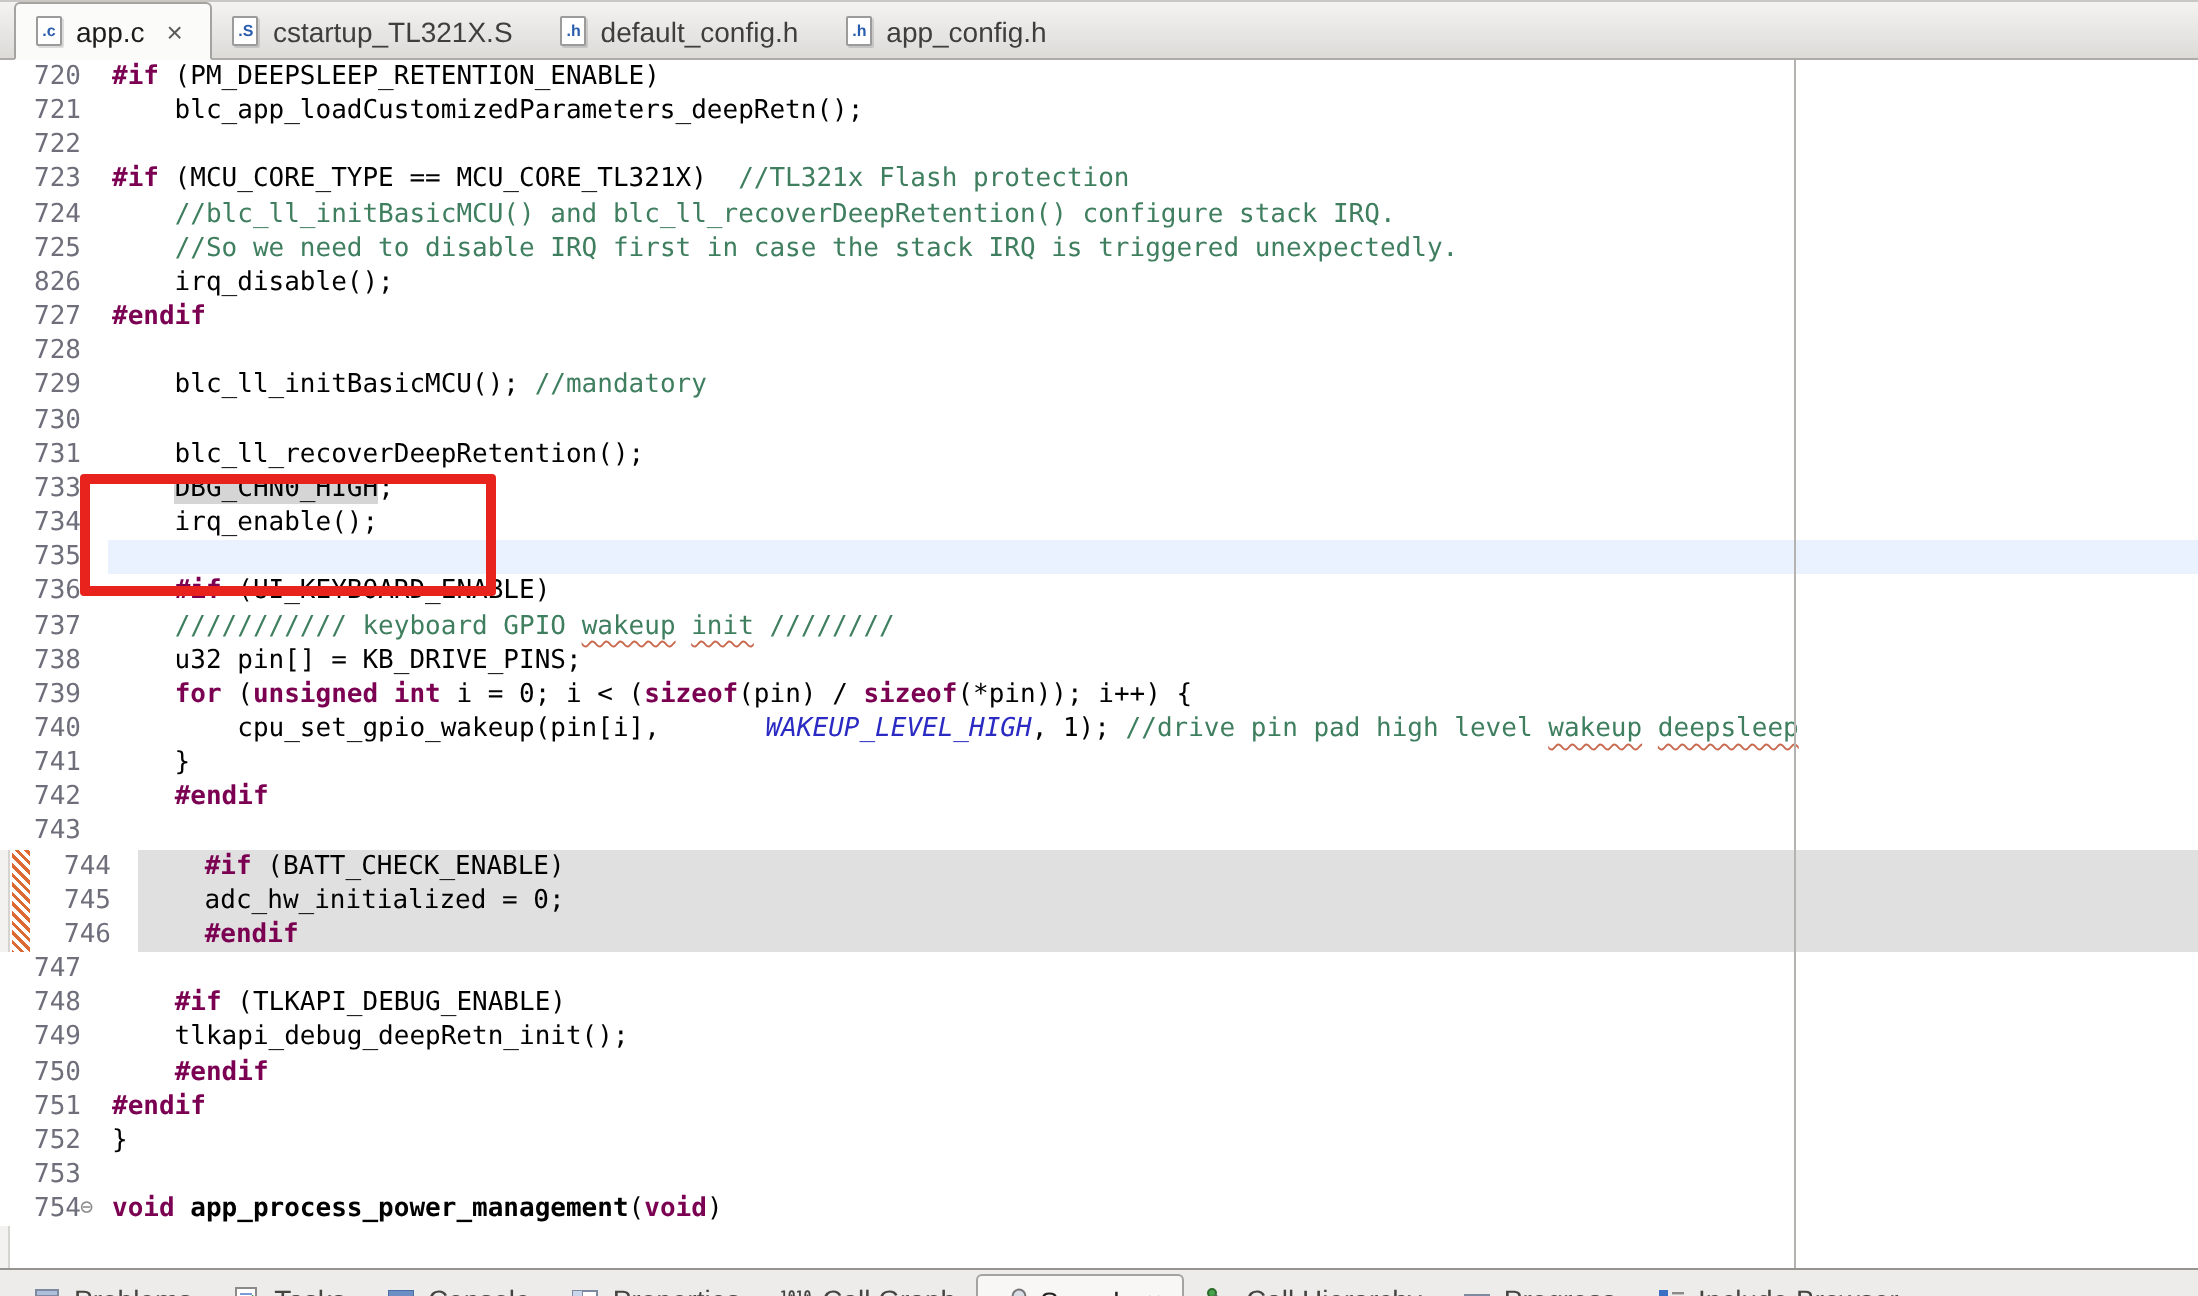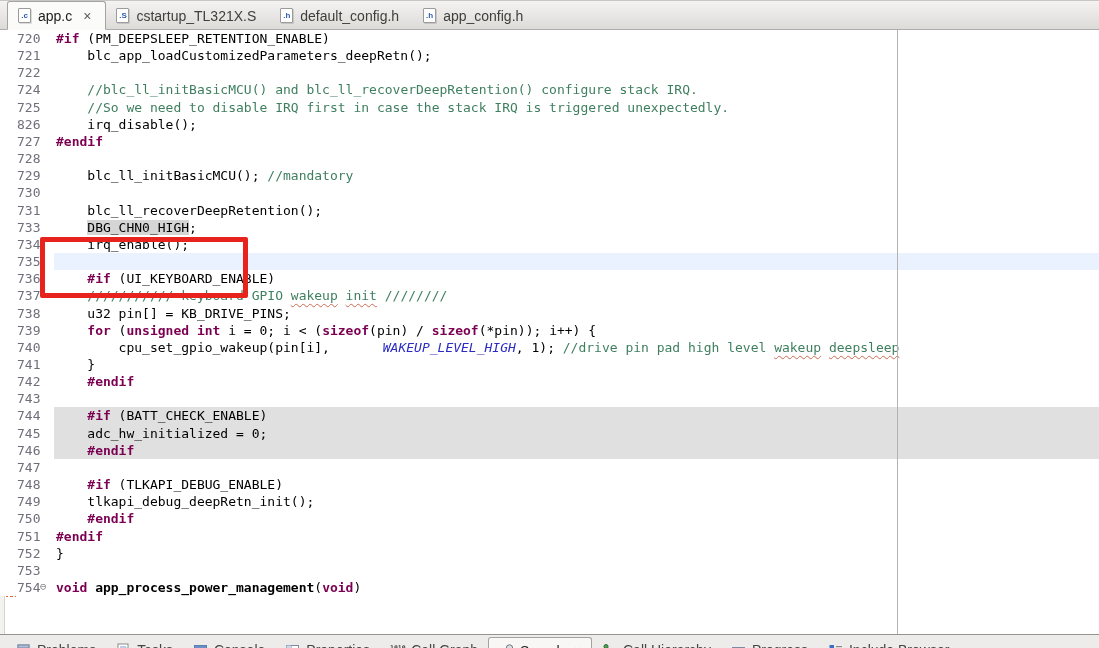--- a/index.html
+++ b/index.html
@@ -42,21 +42,21 @@
     position:absolute;left:6px;top:0;width:10px;height:567px;
     background-image:repeating-linear-gradient(45deg,var(--hatch) 0,var(--hatch) 1.6px,#fff 1.6px,#fff 3.4px);
   }
   .print-margin{position:absolute;left:897px;top:0;bottom:0;width:1px;background:#b5b3b0;}
   .rows{position:absolute;left:0;top:0;right:0;}
   .row{
     display:flex;height:17.16px;white-space:pre;
     font-family:"DejaVu Sans Mono", monospace;font-size:13px;line-height:17.16px;
   }
   .row.current{background:var(--curline);text-align:right;}
-  .row.selected{background:var(--selgray);}
+  .row.selected{background:var(--selgray);margin-left:15px;}
   .ln{width:40px;flex:none;padding-left:17px;color:#6f6f7c;background:#fff;position:relative;z-index:2;}
   .fold{width:14px;flex:none;background:#fff;color:#8a8a8a;font-size:11px;line-height:16px;position:relative;z-index:2;}
   .codecell{flex:1;padding-left:2px;color:#000;}
   .s-pp{color:var(--pp);font-weight:bold;}
   .s-kw{color:var(--pp);font-weight:bold;}
   .s-cmt{color:var(--cmt);}
   .s-sp{color:var(--cmt);text-decoration:underline wavy #c96a50 1px;text-underline-offset:2.5px;}
   .s-mac{color:var(--mac);font-style:italic;margin-left:45px;}
   .s-occ{background:#d5d5d5;}
   .s-fn{font-weight:bold;text-align:right;}
@@ -103,20 +103,21 @@
       <span class="ficon">.h</span>
       <span>app_config.h</span>
     </div>
   </div>
 
 <div class="editor">
   <div class="rows" id="rows">
       <div class="row"><span class="ln">720</span><span class="fold"></span><span class="codecell"><span class="s-pp">#if</span><span> (PM_DEEPSLEEP_RETENTION_ENABLE)</span></span></div>
       <div class="row"><span class="ln">721</span><span class="fold"></span><span class="codecell"><span>    blc_app_loadCustomizedParameters_deepRetn();</span></span></div>
       <div class="row"><span class="ln">722</span><span class="fold"></span><span class="codecell"></span></div>
+      <div class="row"><span class="ln">723</span><span class="fold"></span><span class="codecell"><span class="s-pp">#if</span><span> (MCU_CORE_TYPE == MCU_CORE_TL321X)  </span><span class="s-cmt">//TL321x Flash protection</span></span></div>
       <div class="row"><span class="ln">724</span><span class="fold"></span><span class="codecell"><span>    </span><span class="s-cmt">//blc_ll_initBasicMCU() and blc_ll_recoverDeepRetention() configure stack IRQ.</span></span></div>
       <div class="row"><span class="ln">725</span><span class="fold"></span><span class="codecell"><span>    </span><span class="s-cmt">//So we need to disable IRQ first in case the stack IRQ is triggered unexpectedly.</span></span></div>
       <div class="row"><span class="ln">826</span><span class="fold"></span><span class="codecell"><span>    irq_disable();</span></span></div>
       <div class="row"><span class="ln">727</span><span class="fold"></span><span class="codecell"><span class="s-pp">#endif</span></span></div>
       <div class="row"><span class="ln">728</span><span class="fold"></span><span class="codecell"></span></div>
       <div class="row"><span class="ln">729</span><span class="fold"></span><span class="codecell"><span>    blc_ll_initBasicMCU(); </span><span class="s-cmt">//mandatory</span></span></div>
       <div class="row"><span class="ln">730</span><span class="fold"></span><span class="codecell"></span></div>
       <div class="row"><span class="ln">731</span><span class="fold"></span><span class="codecell"><span>    blc_ll_recoverDeepRetention();</span></span></div>
       <div class="row"><span class="ln">733</span><span class="fold"></span><span class="codecell"><span>    </span><span class="s-occ">DBG_CHN0_HIGH</span><span>;</span></span></div>
       <div class="row"><span class="ln">734</span><span class="fold"></span><span class="codecell"><span>    irq_enable();</span></span></div>

